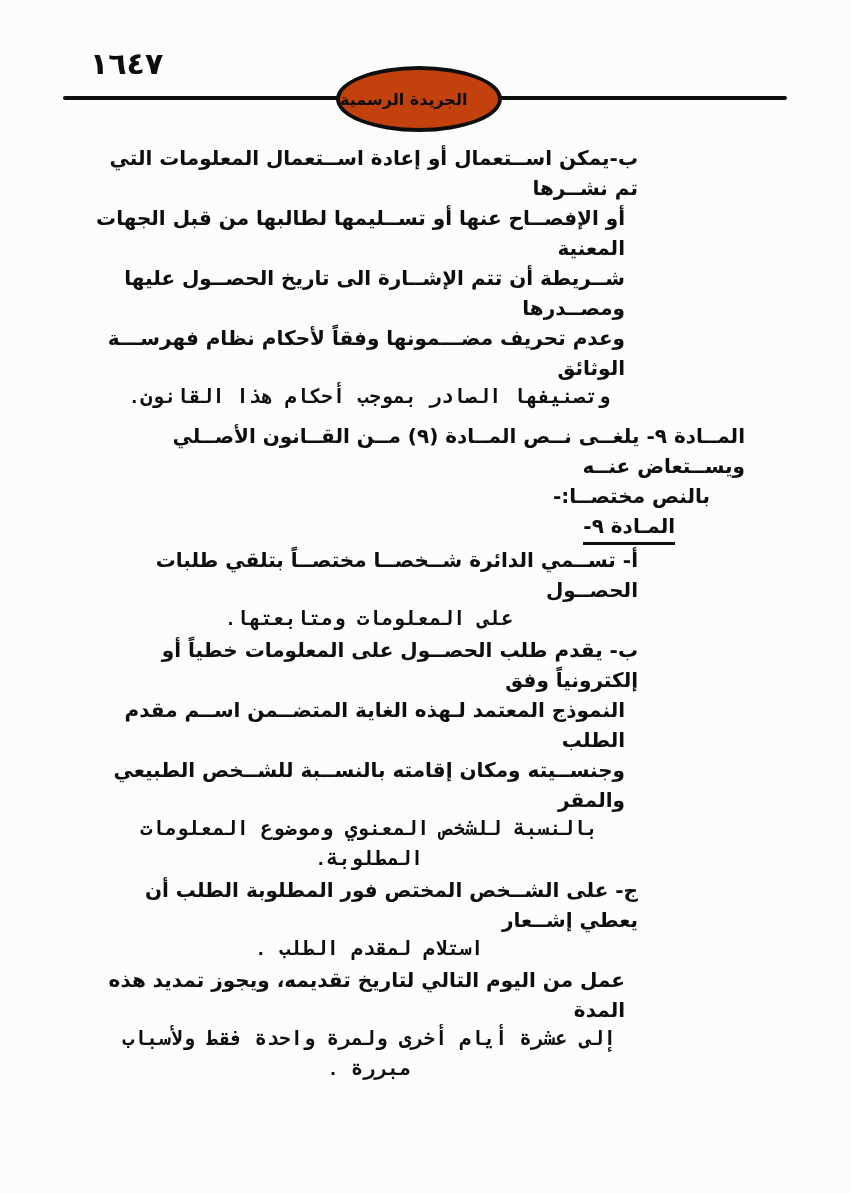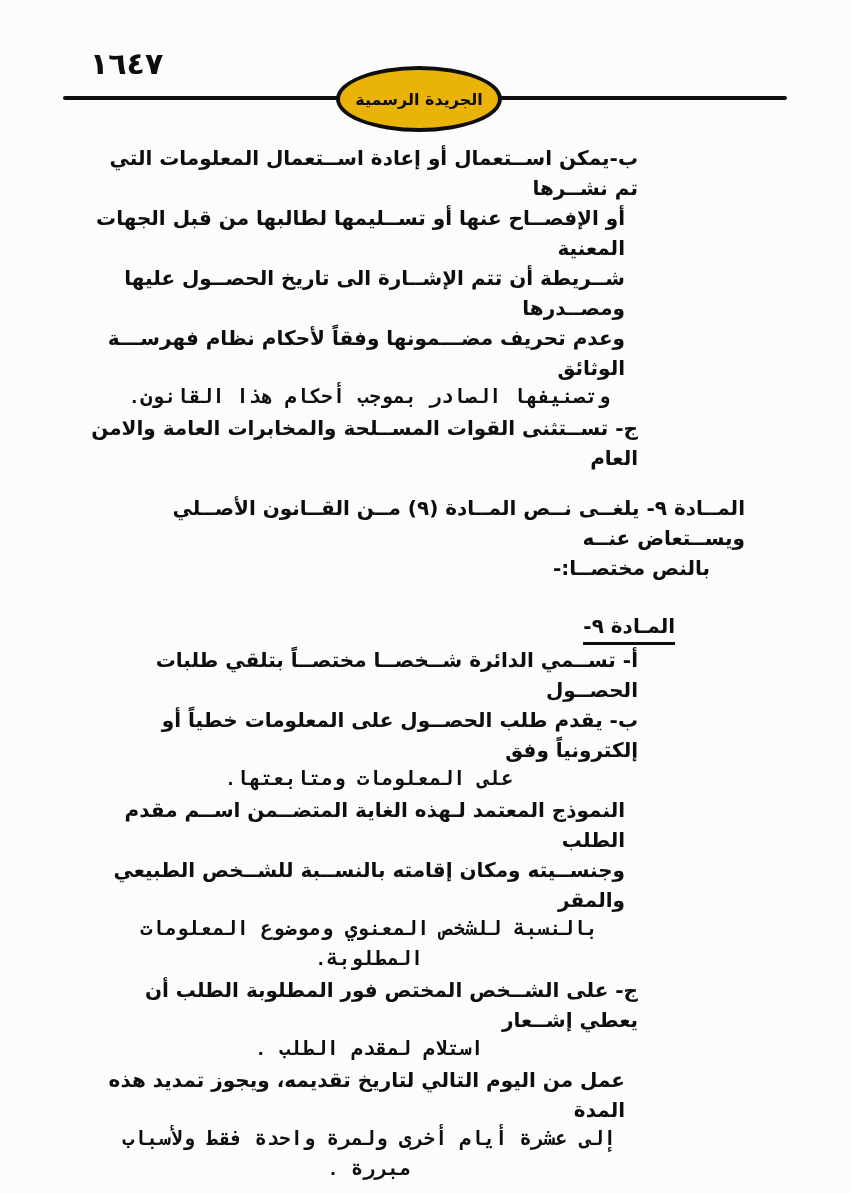--- a/index.html
+++ b/index.html
@@ -20,73 +20,72 @@
     position:absolute;left:90px;top:46px;
     font-size:30px;letter-spacing:4px;direction:rtl;text-align:center;
   }
   .rule{
     position:absolute;left:63px;top:96px;width:724px;height:4px;
     background:#0e0e0e;border-radius:2px;
   }
   .seal{
     position:absolute;left:336px;top:66px;width:158px;height:58px;
     border:4px solid #0e0e0e;border-radius:50%;
-    background:#eab308;
-    display:flex;align-items:center;justify-content:center;
+    background:#c2410c;
+    display:flex;align-items:center;
   }
   .seal span{font-size:16px;direction:rtl;}
 
   
   .doc{
     direction:rtl;
     margin:0 75px 0 85px;
     font-size:20px;
     line-height:30px;
     text-align:right;
   }
   .ln{min-height:30px;}
   .l-head9   {padding-right:30px;}
   .l-sub     {padding-right:65px;}
-  .l-m9      {padding-right:100px;margin-top:28px;}
+  .l-m9      {padding-right:100px;}
   .l-m9 .u   {display:inline-block;border-bottom:3px solid #0e0e0e;padding-bottom:1px;}
   .l-item    {padding-right:137px;}
   .l-cont    {padding-right:150px;}
   .l-center  {padding-right:137px;padding-left:15px;text-align:center;font-family:Liberation Mono, monospace;}
-  .mt8 {margin-top:20px;}
+  .mt8 {margin-top:8px;}
 </style>
 </head>
 <body>
 
 <div class="page">
 
   <div class="header">
     <div class="page-num">١٦٤٧</div>
     <div class="rule"></div>
     <div class="seal">
       <span>الجريدة الرسمية</span>
     </div>
   </div>
 
   <div class="doc">
     <div class="ln l-item">ب-يمكن اســتعمال أو إعادة اســتعمال المعلومات التي تم نشــرها</div>
     <div class="ln l-cont">أو الإفصــاح عنها أو تســليمها لطالبها من قبل الجهات المعنية</div>
     <div class="ln l-cont">شــريطة أن تتم الإشــارة الى تاريخ الحصــول عليها ومصــدرها</div>
     <div class="ln l-cont">وعدم تحريف مضـــمونها وفقاً لأحكام نظام فهرســـة الوثائق</div>
     <div class="ln l-center">وتصنيفها الصادر بموجب أحكام هذا القانون.</div>
-    <div class="ln l-item">ج- تســتثنى القوات المســلحة والمخابرات العامة والامن العام</div>
 
     <div class="ln l-head9 mt8">المــادة ٩- يلغــى نــص المــادة (٩) مــن القــانون الأصــلي ويســتعاض عنــه</div>
     <div class="ln l-sub">بالنص مختصــا:-</div>
     <div class="ln l-m9">
       <span class="u">المـادة ٩-</span>
     </div>
 
     <div class="ln l-item">أ- تســمي الدائرة شــخصــا مختصــاً بتلقي طلبات الحصــول</div>
+    <div class="ln l-center">على المعلومات ومتابعتها.</div>
     <div class="ln l-item">ب- يقدم طلب الحصــول على المعلومات خطياً أو إلكترونياً وفق</div>
-    <div class="ln l-center">على المعلومات ومتابعتها.</div>
     <div class="ln l-cont">النموذج المعتمد لـهذه الغاية المتضــمن اســم مقدم الطلب</div>
     <div class="ln l-cont">وجنســيته ومكان إقامته بالنســبة للشــخص الطبيعي والمقر</div>
     <div class="ln l-center">بالنسبة للشخص المعنوي وموضوع المعلومات المطلوبة.</div>
     <div class="ln l-item">ج- على الشــخص المختص فور المطلوبة الطلب أن يعطي إشــعار</div>
     <div class="ln l-center">استلام لمقدم الطلب .</div>
     <div class="ln l-cont">عمل من اليوم التالي لتاريخ تقديمه، ويجوز تمديد هذه المدة</div>
     <div class="ln l-center">إلى عشرة أيام أخرى ولمرة واحدة فقط ولأسباب مبررة .</div>
 
   </div>
 

